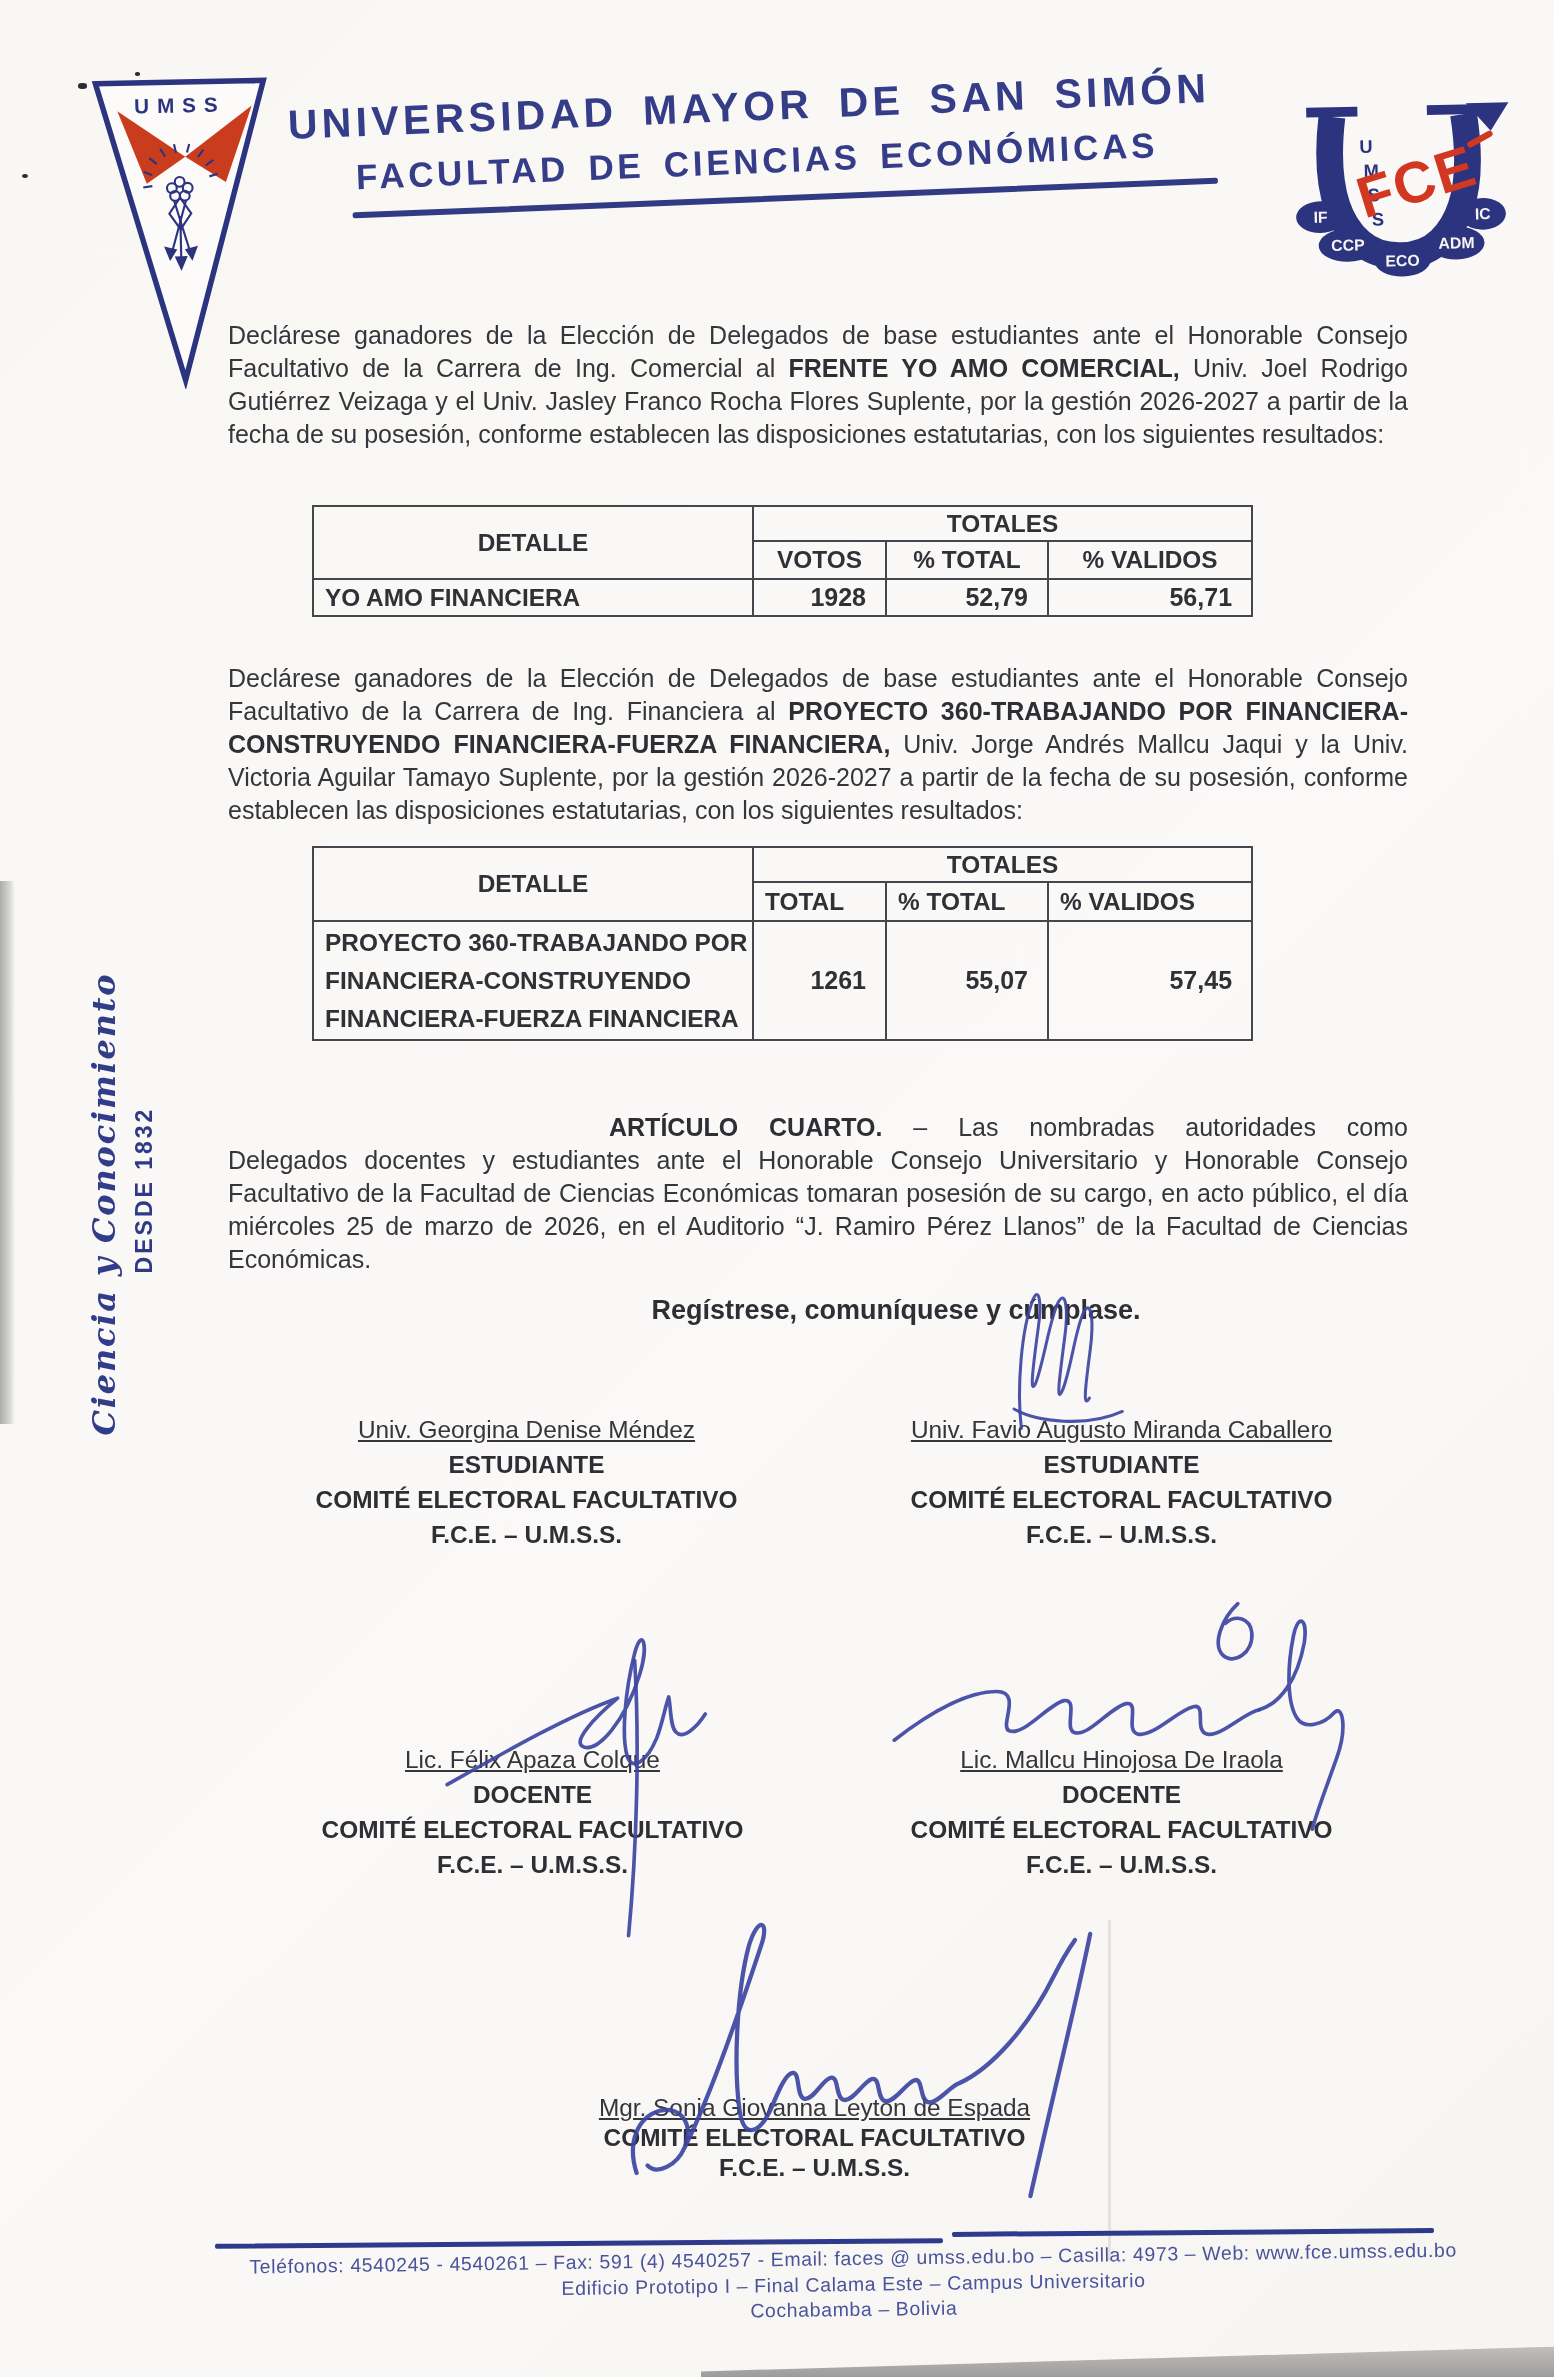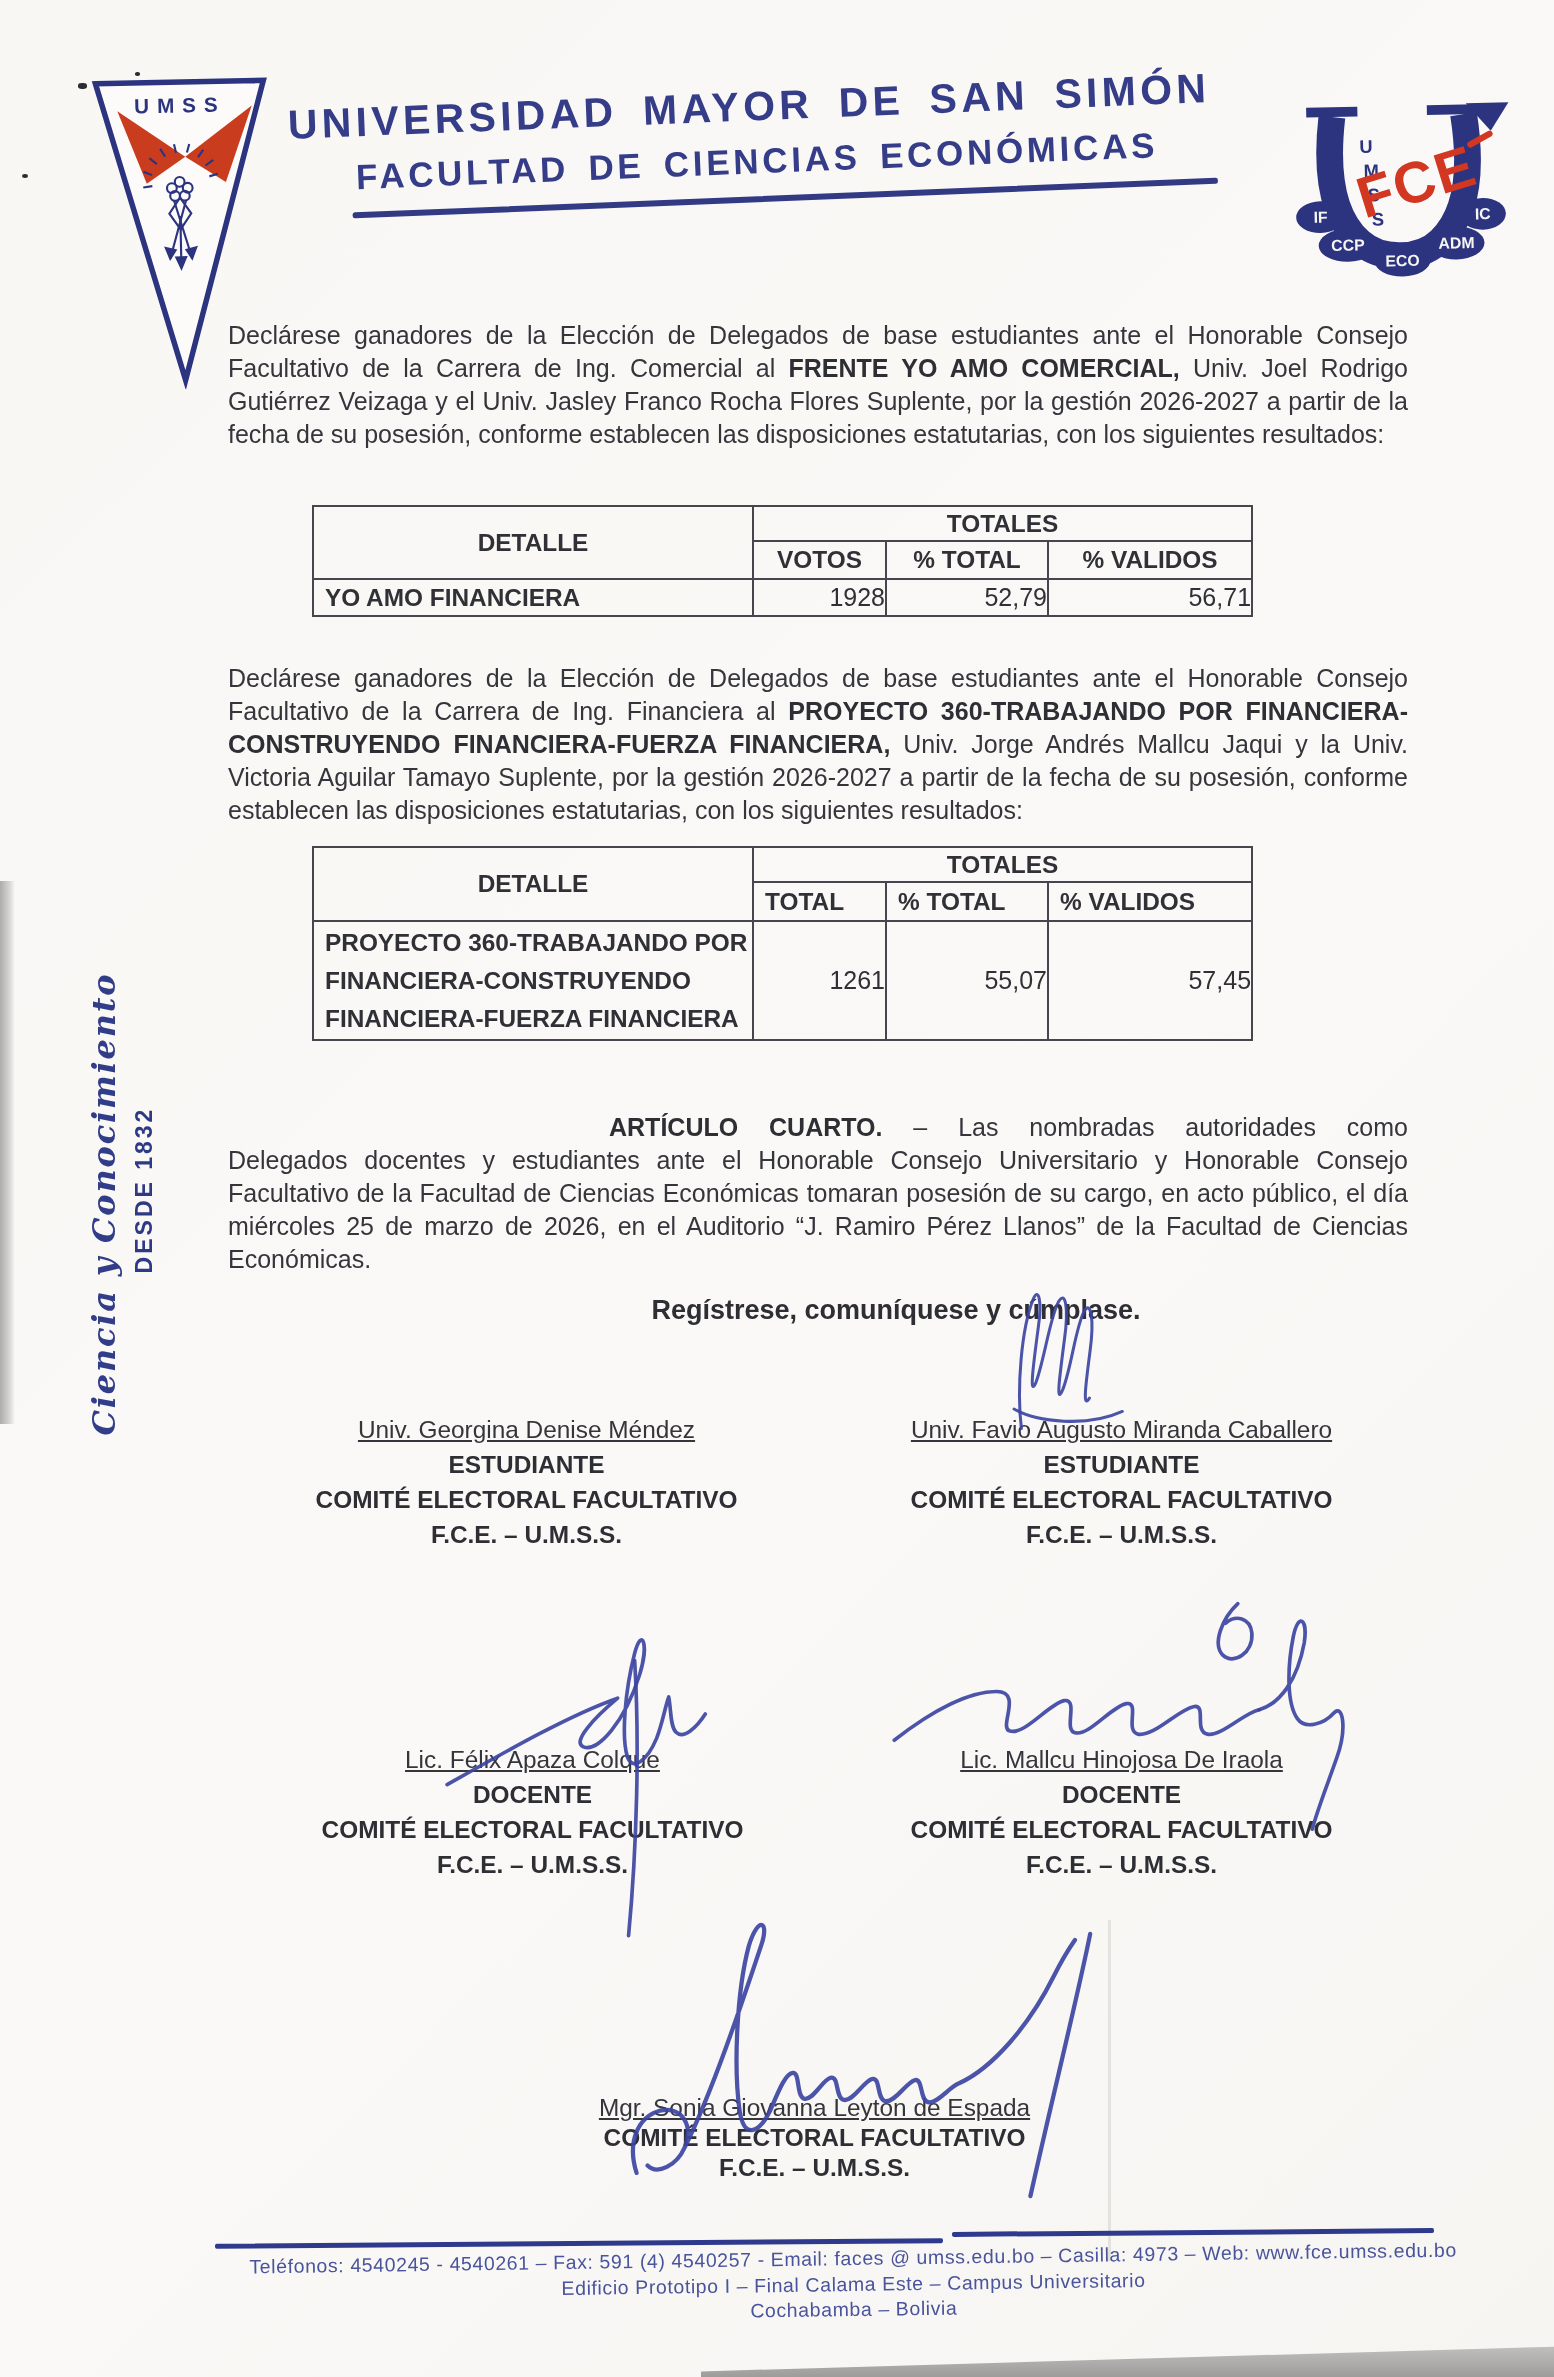--- a/index.html
+++ b/index.html
@@ -19,21 +19,21 @@
   .bold{font-weight:bold; color:#2e2e35;}
   .p3-line1{text-align:justify; text-align-last:justify; padding-left:381px;margin-top:22px;}
   
   .rtable{position:absolute; left:312px; width:939px; border-collapse:collapse; table-layout:fixed;}
   .rtable td,.rtable th{border:2.4px solid #46464e; font-size:24.4px; color:#303037; overflow:hidden;}
   .rtable .hdr{font-weight:bold; text-align:center;}
   .rtable .subhdr{font-weight:bold;}
   .t1 .subhdr{text-align:center;}
   .t2 .subhdr{text-align:left; padding-left:11px;}
   .rtable .detalle-cell{font-weight:bold; text-align:left; padding-left:11px;}
-  .rtable .num{font-weight:normal; text-align:right; padding-right:0; font-size:25px;}
+  .rtable .num{font-weight:bold; text-align:right; padding-right:19px; font-size:25px;}
   
   .closing{position:absolute; left:329px; top:1295px; width:1134px; text-align:center; font-size:27px; font-weight:bold; color:#2e2e35;}
   .sigblock{position:absolute; text-align:center; font-size:24.4px; line-height:35px; color:#35353c;}
   .sigblock .sname{font-weight:normal;text-decoration:underline;}
   .sigblock .srole,.sigblock .sorg,.sigblock .sinst{font-weight:bold; color:#2e2e35;}
   .ink{position:absolute; pointer-events:none;}
   .ink path{fill:none; stroke:#3d45a2; stroke-linecap:round; stroke-linejoin:round; opacity:.92;}
   
   .motto-script{position:absolute; left:104px; top:1204px; transform:translate(-50%,-50%) rotate(-90deg);
     white-space:nowrap; font-family:"DejaVu Serif", serif; font-style:italic; font-weight:bold;

